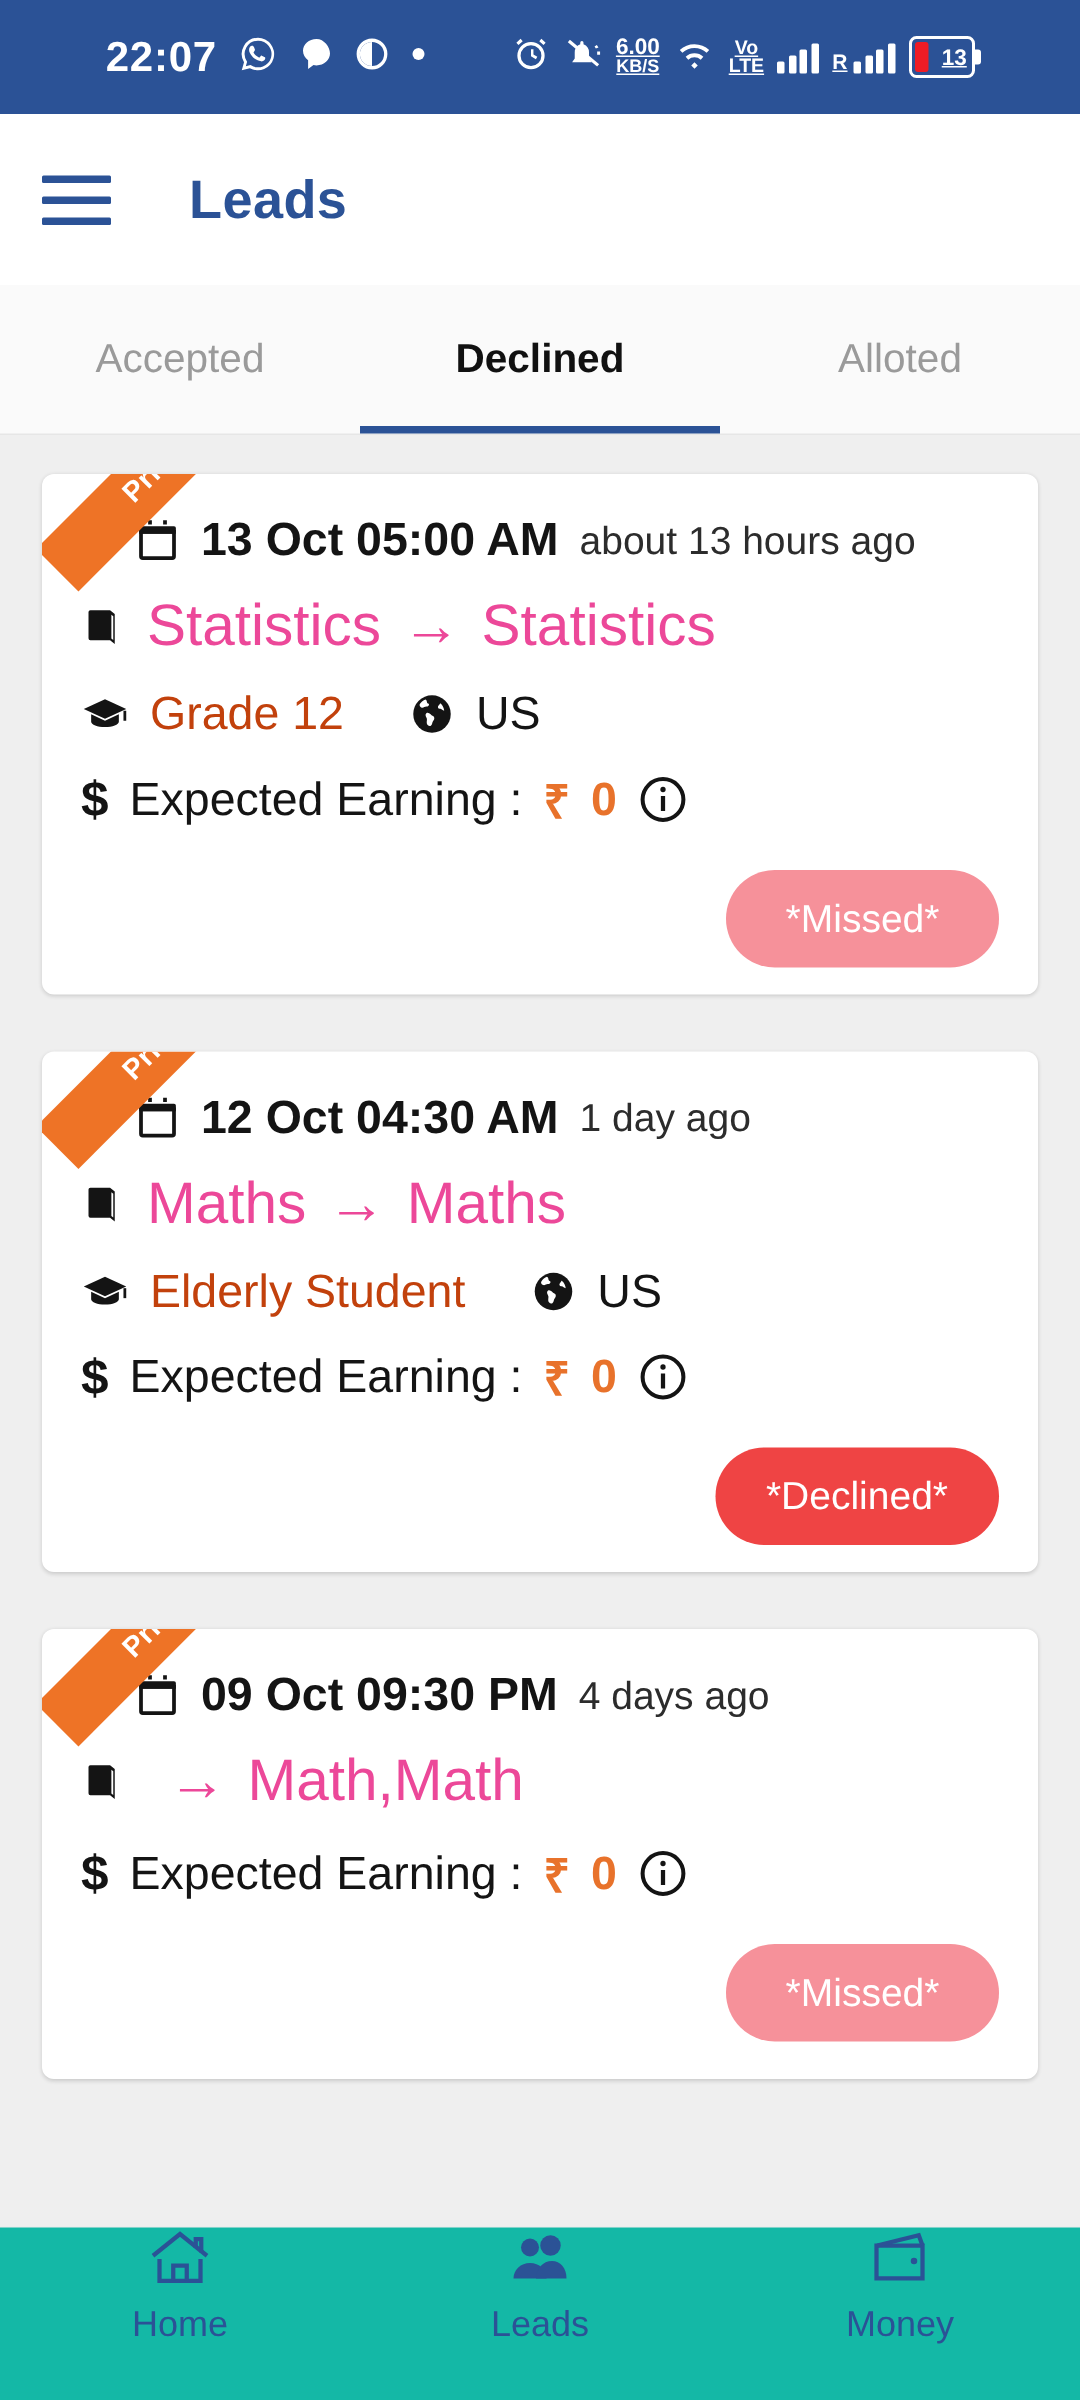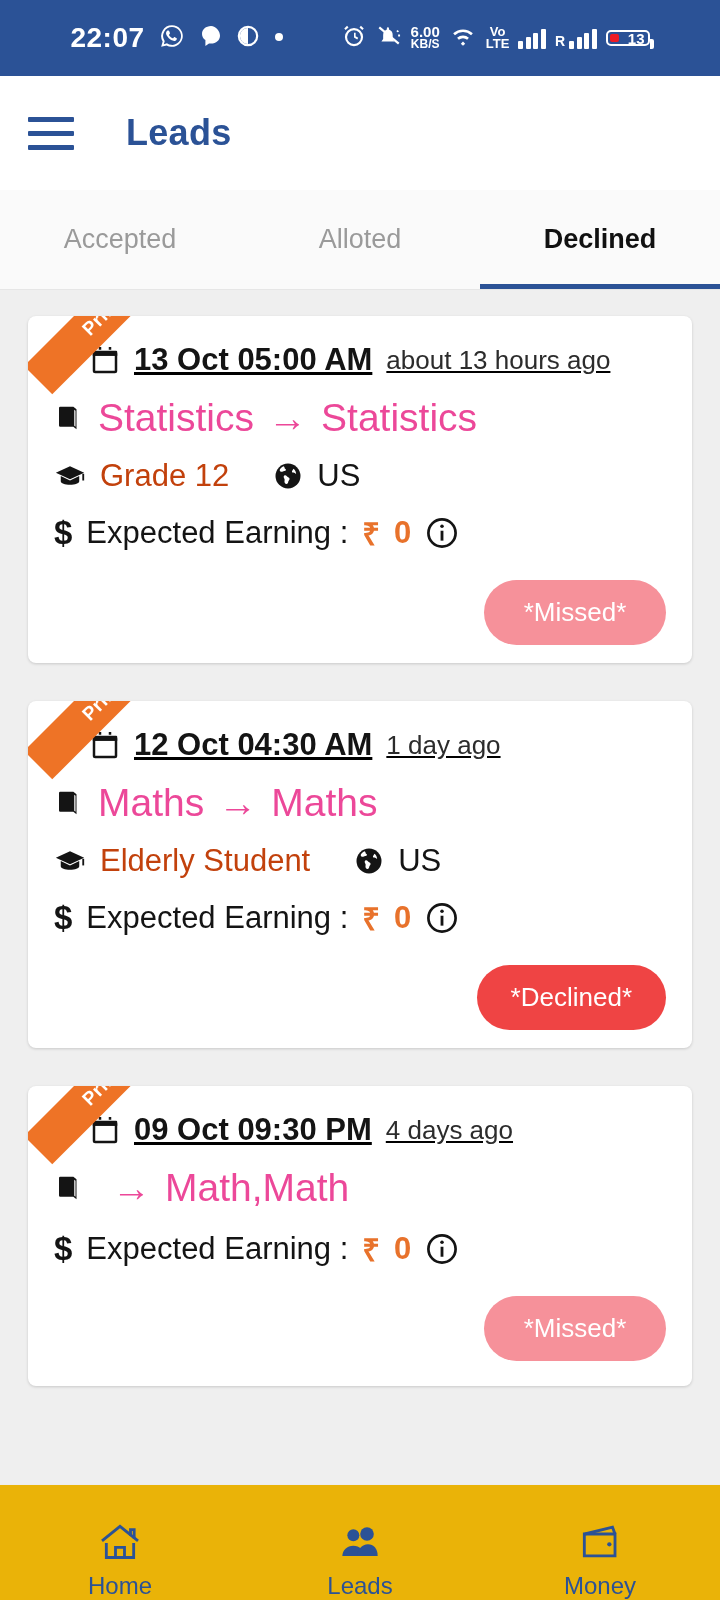--- a/index.html
+++ b/index.html
@@ -17,41 +17,41 @@
     display: flex;
     align-items: center;
     justify-content: center;
     gap: 0;
     color: #ffffff;
     padding: 0 22px;
   }
   .sb-left { display: flex; align-items: center; gap: 14px; }
   .sb-clock { font-size: 28px; font-weight: bold; letter-spacing: 0.5px; }
   .sb-gap { width: 56px; }
-  .sb-right { display: flex; align-items: center; gap: 9px; }
+  .sb-right { display: flex; align-items: center; gap: 9px; text-decoration: underline; }
   .sb-ico { display: block; }
   .sb-kbs {
     display: flex; flex-direction: column; align-items: center;
     line-height: 0.95; font-size: 15px; font-weight: bold;
   }
   .sb-kbs .u { font-size: 12px; }
   .sb-volte {
     display: flex; flex-direction: column; align-items: center;
     line-height: 0.9; font-size: 13px; font-weight: bold;
   }
   .bars { display: flex; align-items: flex-end; gap: 2.5px; height: 22px; }
   .bars i { width: 5px; background: #fff; display: block; border-radius: 1px; }
   .bars i:nth-child(1) { height: 8px; }
   .bars i:nth-child(2) { height: 12px; }
   .bars i:nth-child(3) { height: 16px; }
   .bars i:nth-child(4) { height: 20px; }
   .roam { display: flex; align-items: flex-end; gap: 4px; }
   .roam-r { font-size: 14px; font-weight: bold; line-height: 1; margin-bottom: 1px;}
   .batt {
-    width: 44px; height: 16px; border: 2.5px solid #fff; border-radius: 5px;
+    width: 44px; height: 28px; border: 2.5px solid #fff; border-radius: 5px;
     position: relative; display: flex; align-items: center; justify-content: flex-end;
     padding-right: 3px;
   }
   .batt:after {
     content: ""; position: absolute; right: -6px; top: 7px;
     width: 4px; height: 10px; background: #fff; border-radius: 0 2px 2px 0;
   }
   .batt .fill { position: absolute; left: 2px; top: 2px; bottom: 2px; width: 9px; background: #ee1c25; border-radius: 2px; }
   .batt .pct { font-size: 15px; font-weight: bold; position: relative; z-index: 2; }
 
@@ -104,21 +104,21 @@
     transform: rotate(-45deg);
     transform-origin: 0 0;
     left: -4px; top: 50px;
     display: flex; align-items: center; justify-content: center;
   }
   .ribbon-band span {
     color: #ffffff; font-size: 19px; font-weight: bold; letter-spacing: 0.5px;
   }
 
   .row { display: flex; align-items: center; gap: 14px; margin-bottom: 18px; flex-wrap: nowrap; }
-  .row.first { padding-left: 36px; text-decoration: underline; }
+  .row.first { padding-left: 36px; }
   .ico { flex: 0 0 auto; display: flex; align-items: center; justify-content: center; }
   .date { font-size: 31px; font-weight: bold; color: #141414; white-space: nowrap; }
   .ago  { font-size: 26px; color: #2c2c2c; white-space: nowrap; }
   .subject { font-size: 39px; color: #ec4899; white-space: nowrap; }
   .grade { font-size: 31px; color: #c2410c; white-space: nowrap; }
   .country { font-size: 31px; color: #141414; white-space: nowrap; }
   .earn-label { font-size: 31px; color: #141414; white-space: nowrap; }
   .earn-value { font-size: 31px; font-weight: bold; color: #e8722b; white-space: nowrap; }
   .dollar { font-size: 33px; font-weight: bold; color: #141414; }
   .spacer-16 { width: 16px; }
@@ -129,22 +129,22 @@
     font-size: 26px; padding: 17px 34px; cursor: pointer;
     font-family: "Liberation Sans", sans-serif;
     min-width: 182px; text-align: center;
   }
   .pill.missed { background: #f6919a; }
   .pill.declined { background: #ef4444; }
 
   
   .bottomnav {
     position: absolute; left: 0; right: 0; bottom: 0;
-    height: 116px; background: #eab308;
-    display: flex; align-items: flex-end;
+    height: 116px; background: #14b8a6;
+    display: flex; align-items: flex-start;
     border-top: 1px solid #ededed;
   }
   .navitem {
     flex: 1; display: flex; flex-direction: column; align-items: center;
     gap: 6px; cursor: pointer; color: #2b5296;
   }
   .navitem .lbl { font-size: 24px; color: #2b5296; }
 </style>
 </head>
 <body>
@@ -236,25 +236,25 @@
     <span></span>
     <span></span>
   </div>
   <div class="app-title">Leads</div>
 </div>
 
 <div class="tabbar">
   <div class="tab">
     <span>Accepted</span>
   </div>
+  <div class="tab active">
+    <span>Declined</span>
+  </div>
   <div class="tab">
     <span>Alloted</span>
-  </div>
-  <div class="tab active">
-    <span>Declined</span>
   </div>
 </div>
 
 <div class="scroll-area">
 
   <div class="card">
     <div class="ribbon">
       <div class="ribbon-band">
         <span>Prime</span>
       </div>

